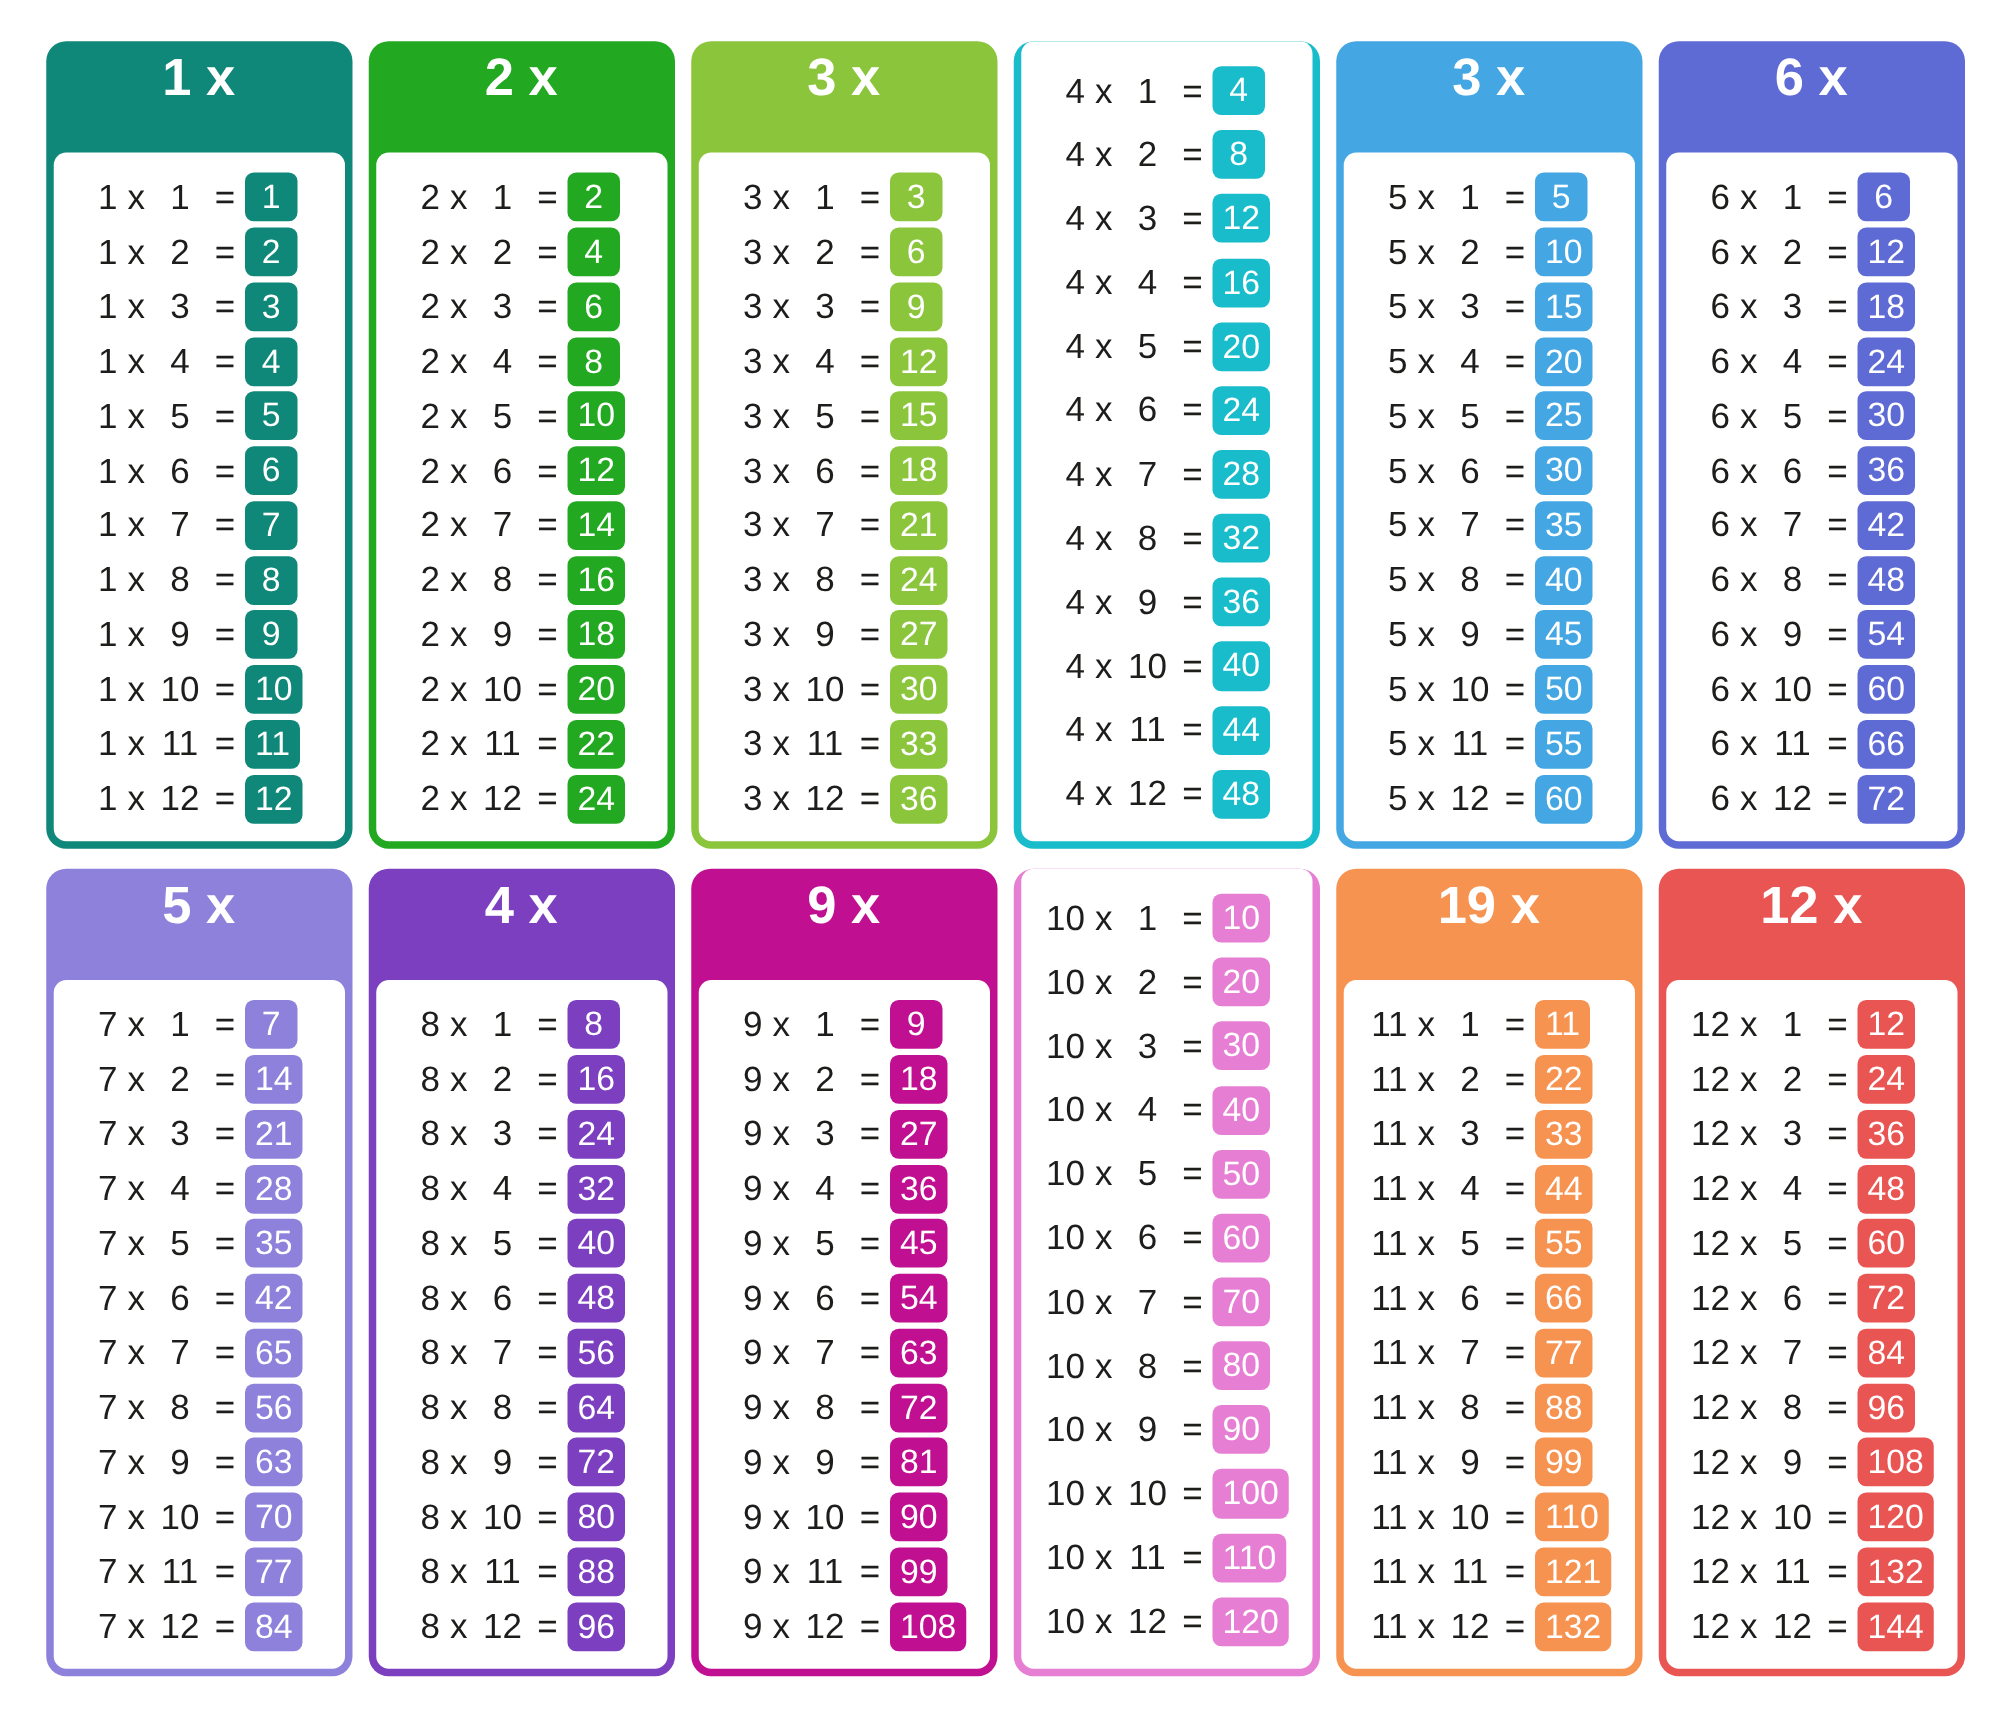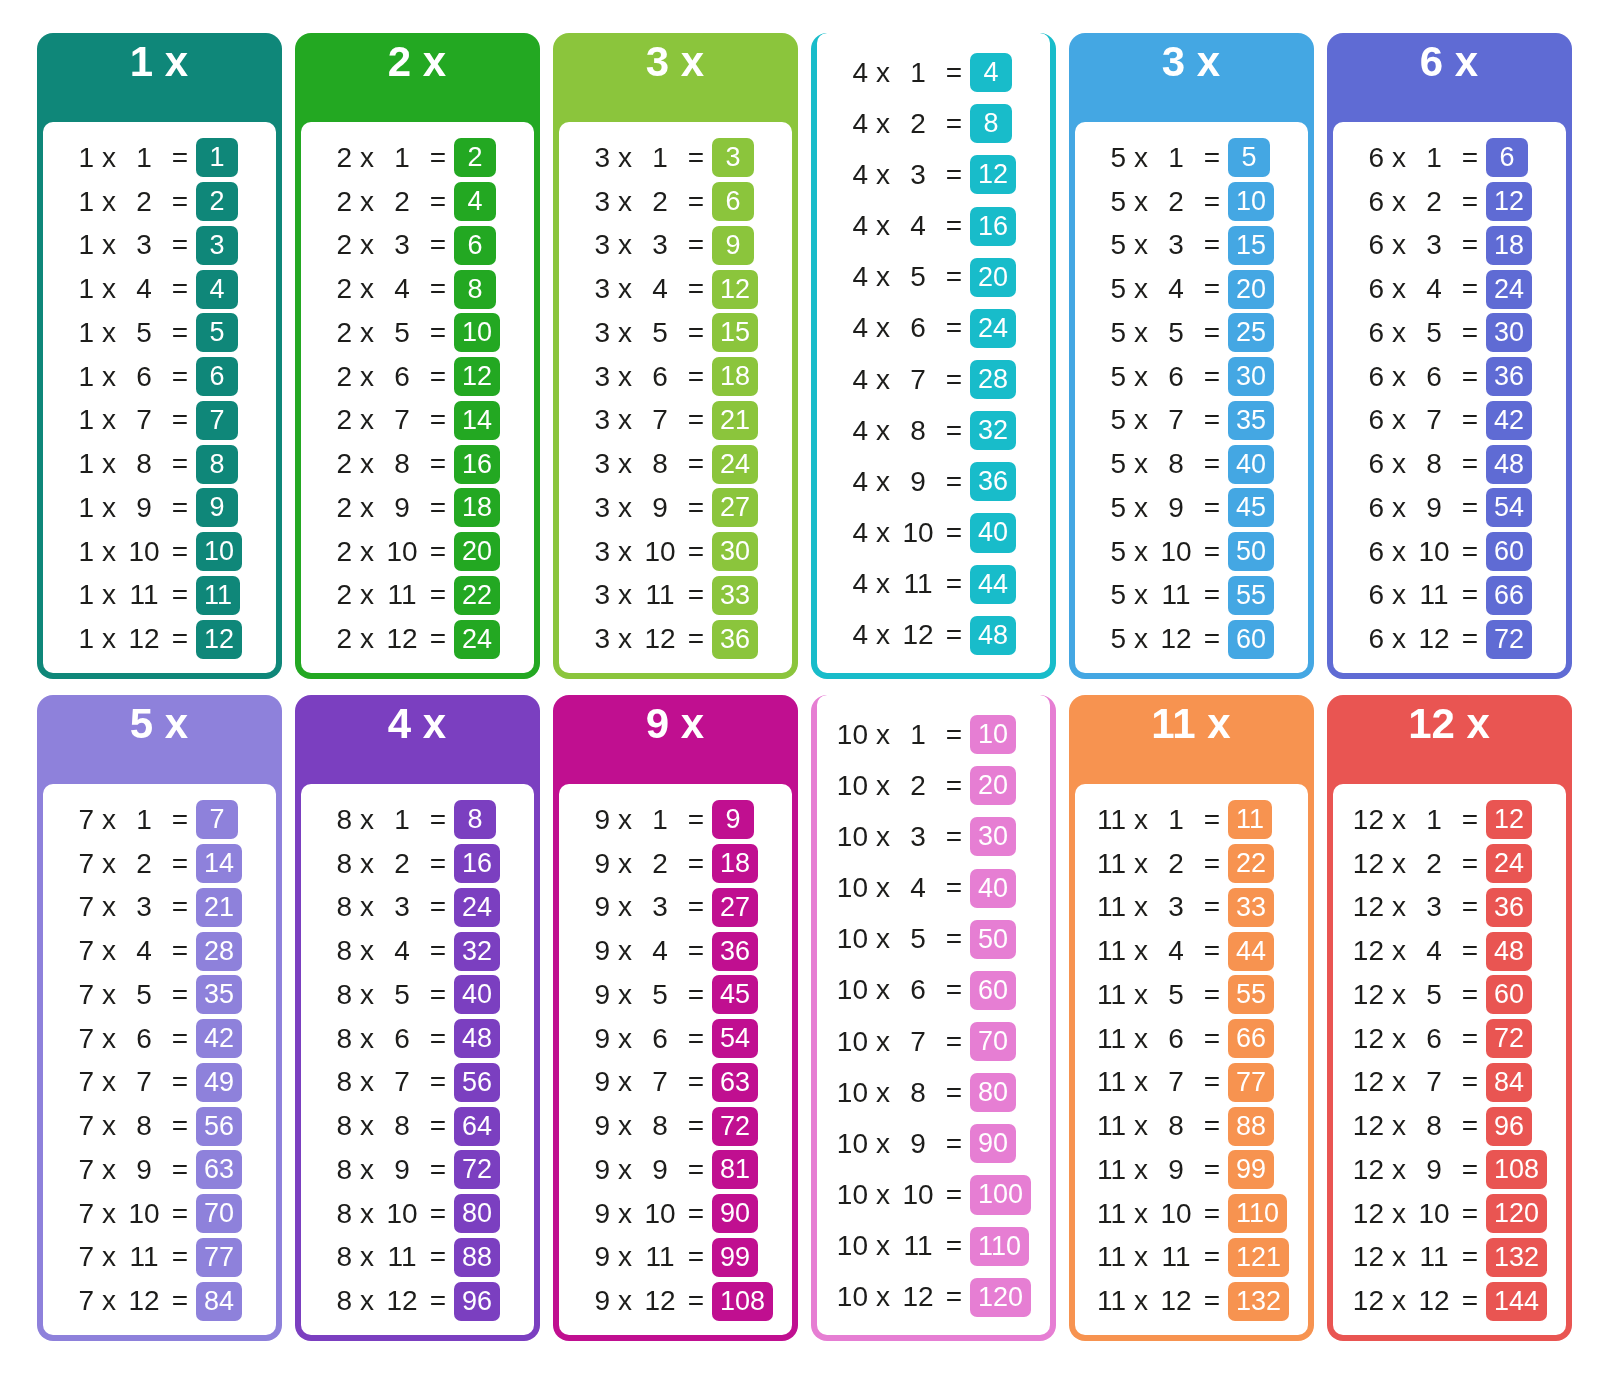--- a/index.html
+++ b/index.html
@@ -653,21 +653,21 @@
           <span class="col-x">x</span>
           <span class="col-b">6</span>
           <span class="col-eq">=</span>
           <span class="col-box"><span class="box">42</span></span>
         </div>
         <div class="row">
           <span class="col-a">7</span>
           <span class="col-x">x</span>
           <span class="col-b">7</span>
           <span class="col-eq">=</span>
-          <span class="col-box"><span class="box">49</span></span>
+          <span class="col-box"><span class="box">65</span></span>
         </div>
         <div class="row">
           <span class="col-a">7</span>
           <span class="col-x">x</span>
           <span class="col-b">8</span>
           <span class="col-eq">=</span>
           <span class="col-box"><span class="box">56</span></span>
         </div>
         <div class="row">
           <span class="col-a">7</span>
@@ -959,21 +959,21 @@
         <div class="row">
           <span class="col-a">10</span>
           <span class="col-x">x</span>
           <span class="col-b">12</span>
           <span class="col-eq">=</span>
           <span class="col-box"><span class="box">120</span></span>
         </div>
       </div>
     </section>
     <section class="card" style="--c: #f79350;">
-      <div class="card-header">11 x</div>
+      <div class="card-header">19 x</div>
       <div class="card-body">
         <div class="row">
           <span class="col-a">11</span>
           <span class="col-x">x</span>
           <span class="col-b">1</span>
           <span class="col-eq">=</span>
           <span class="col-box"><span class="box">11</span></span>
         </div>
         <div class="row">
           <span class="col-a">11</span>

